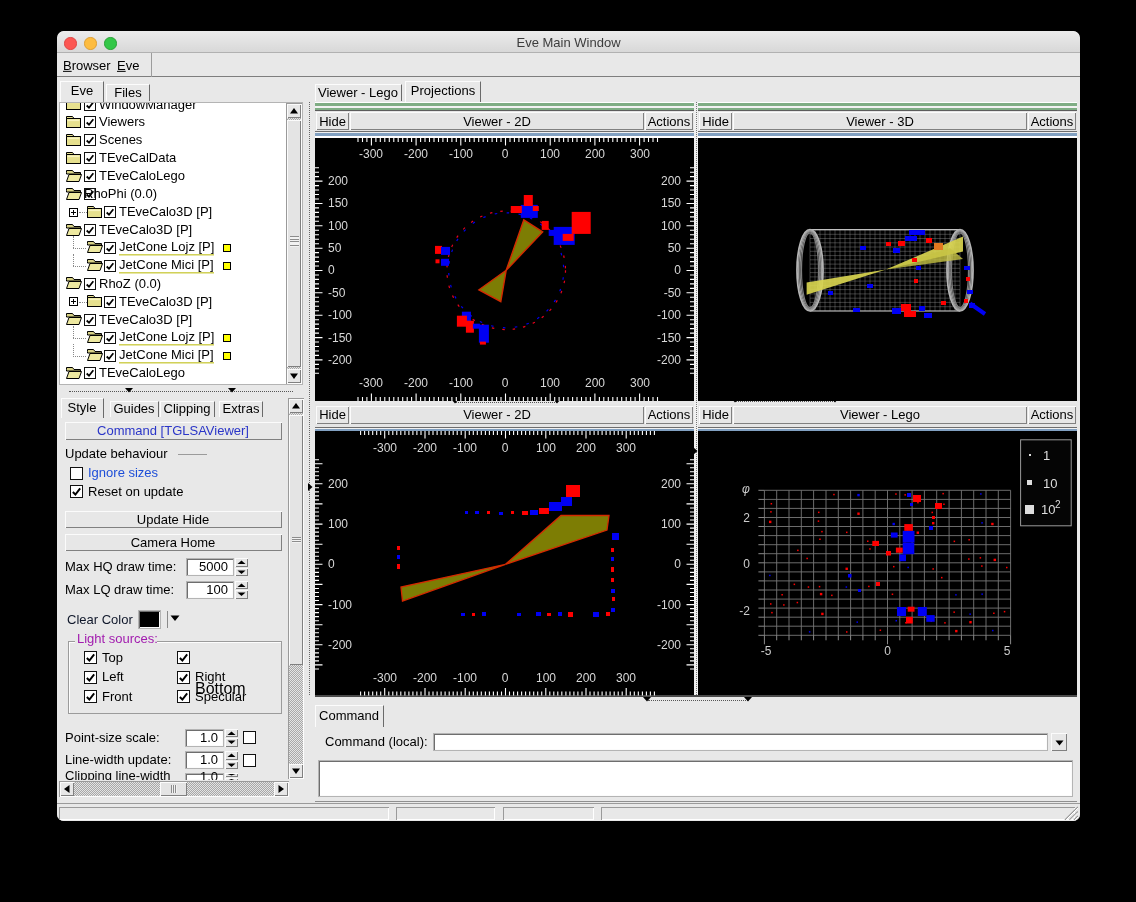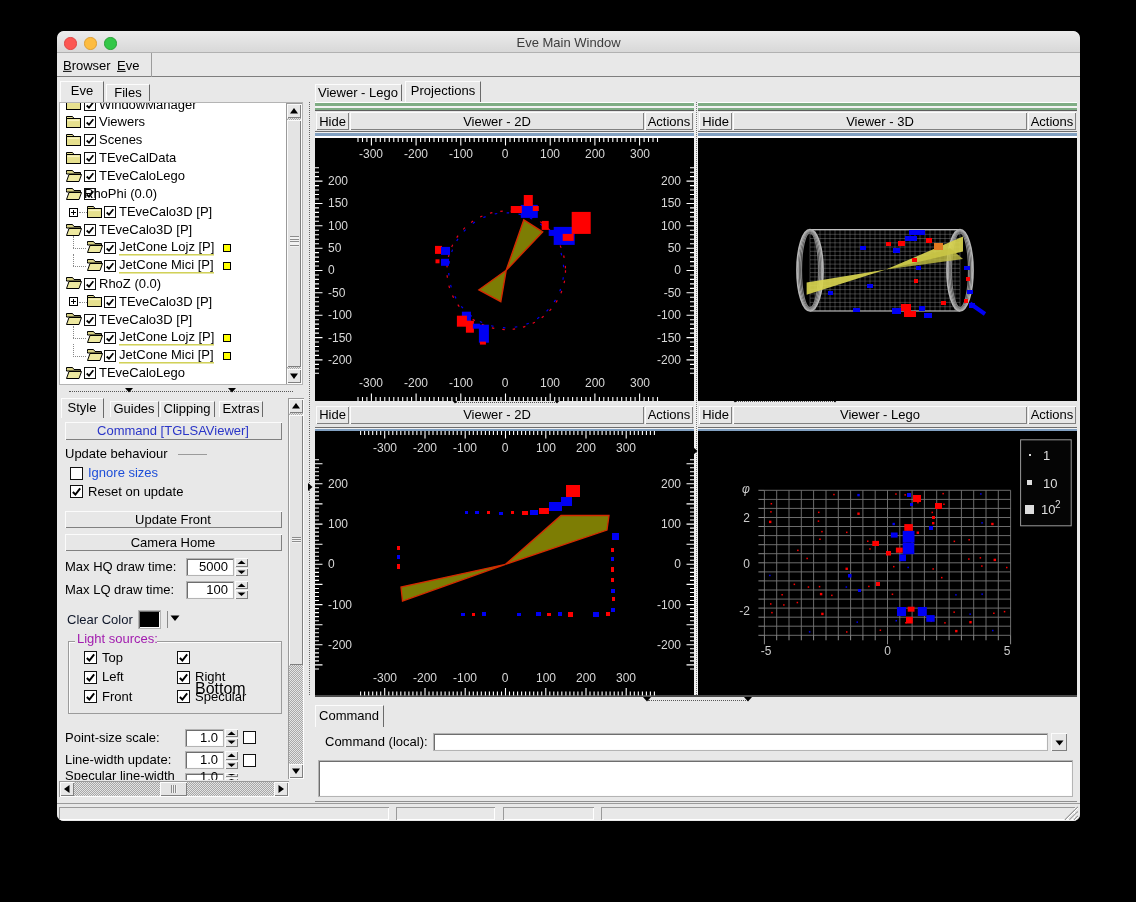--- a/index.html
+++ b/index.html
@@ -248,21 +248,21 @@
 <div style="left:121px;top:423px;width:29px;height:1px;background:#9b9b9b;"></div>
 <div class="cb" style="left:13px;top:435.5px;width:13px;height:13px;"></div>
 <div class="lb" style="left:31px;top:442px;font-size:13px;color:#1d4ed8;">Ignore sizes</div>
 <div class="cb" style="left:13px;top:454px;width:13px;height:13px;">
       <svg width="100%" height="100%" viewBox="0 0 12 12">
         <path d="M2 6.6 L4.8 9.3 L10 2.6" stroke="#000" stroke-width="2.1" fill="none"></path>
       </svg>
     </div>
 <div class="lb" style="left:31px;top:460.5px;font-size:13px;color:#000;">Reset on update</div>
 <div class="rs " style="left:8px;top:480px;width:217px;height:17px;background:#e7e7e7;"></div>
-<div class="lb c" style="left:116px;top:488.5px;font-size:13px;color:#000;transform:translate(-50%,-50%);">Update Front</div>
+<div class="lb c" style="left:116px;top:488.5px;font-size:13px;color:#000;transform:translate(-50%,-50%);">Update Hide</div>
 <div class="rs " style="left:8px;top:503px;width:217px;height:17px;background:#e7e7e7;"></div>
 <div class="lb c" style="left:116px;top:511.5px;font-size:13px;color:#000;transform:translate(-50%,-50%);">Camera Home</div>
 <div class="lb" style="left:8px;top:536px;font-size:13px;color:#000;">Max HQ draw time:</div>
 <div class="sk" style="left:129px;top:527px;width:48px;height:18px;background:#fff;"></div>
     <div class="lb" style="left:129px;top:536px;width:42px;text-align:right;font-size:13px;">5000</div>
     <div class="rs" style="left:178px;top:527px;width:13px;height:8.5px;background:#e7e7e7;"></div>
     <svg class="ab" style="left:178px;top:527px" width="13" height="8.5" viewBox="0 0 13 8.5">
       <path d="M2.5 6 L6.5 2.5 L10.5 6 Z" fill="#000"></path>
     </svg>
     <div class="rs" style="left:178px;top:536.5px;width:13px;height:8.5px;background:#e7e7e7;"></div>
@@ -342,21 +342,21 @@
     <div class="lb" style="left:128px;top:729px;width:33px;text-align:right;font-size:13px;">1.0</div>
     <div class="rs" style="left:168px;top:720px;width:13px;height:8.5px;background:#e7e7e7;"></div>
     <svg class="ab" style="left:168px;top:720px" width="13" height="8.5" viewBox="0 0 13 8.5">
       <path d="M2.5 6 L6.5 2.5 L10.5 6 Z" fill="#000"></path>
     </svg>
     <div class="rs" style="left:168px;top:729.5px;width:13px;height:8.5px;background:#e7e7e7;"></div>
     <svg class="ab" style="left:168px;top:729.5px" width="13" height="8.5" viewBox="0 0 13 8.5">
       <path d="M2.5 2.5 L10.5 2.5 L6.5 6 Z" fill="#000"></path>
     </svg>
 <div class="cb" style="left:186px;top:722.5px;width:13px;height:13px;"></div>
-<div class="lb" style="left:8px;top:745px;font-size:13px;color:#000;">Specular line-width</div>
+<div class="lb" style="left:8px;top:745px;font-size:13px;color:#000;">Clipping line-width</div>
 <div class="sk" style="left:128px;top:742px;width:39px;height:8px;background:#fff;"></div>
     <div class="lb" style="left:128px;top:746px;width:33px;text-align:right;font-size:13px;">1.0</div>
     <div class="rs" style="left:168px;top:742px;width:13px;height:3.5px;background:#e7e7e7;"></div>
     <svg class="ab" style="left:168px;top:742px" width="13" height="3.5" viewBox="0 0 13 3.5">
       <path d="M2.5 1 L6.5 2.5 L10.5 1 Z" fill="#000"></path>
     </svg>
     <div class="rs" style="left:168px;top:746.5px;width:13px;height:3.5px;background:#e7e7e7;"></div>
     <svg class="ab" style="left:168px;top:746.5px" width="13" height="3.5" viewBox="0 0 13 3.5">
       <path d="M2.5 2.5 L10.5 2.5 L6.5 1 Z" fill="#000"></path>
     </svg>

